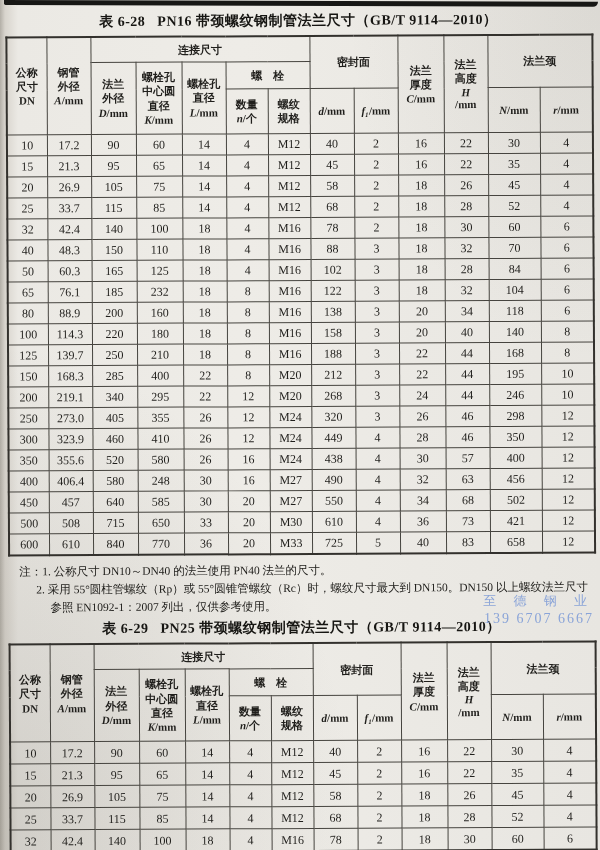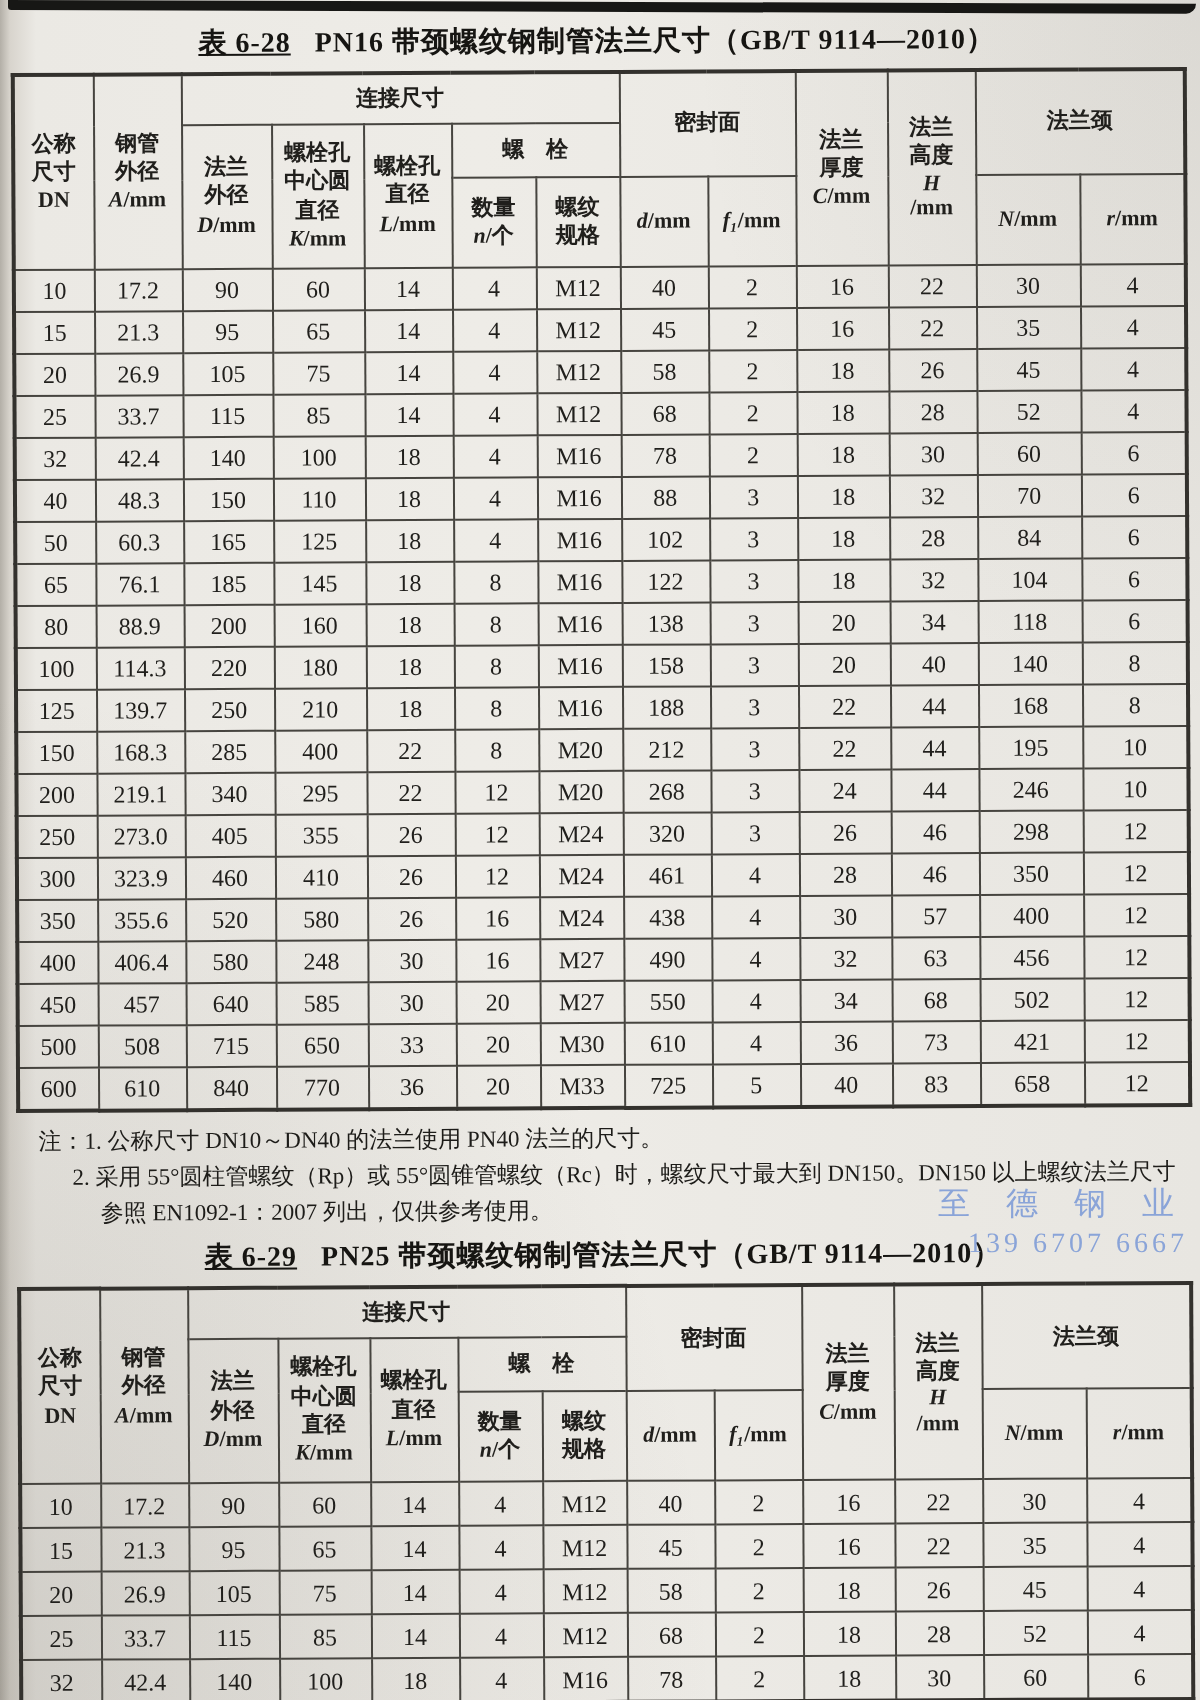--- a/index.html
+++ b/index.html
@@ -18,21 +18,21 @@
     transform:rotate(.18deg);transform-origin:left center;
   }
   .sheet{
     position:absolute;top:6px;left:0;width:600px;
     transform:rotate(-.3deg);transform-origin:50% 40%;
   }
   .caption{
     text-align:center;font-weight:bold;font-size:14px;
     margin:6px 0 5px 0;letter-spacing:.5px;color:#161512;
   }
-  .caption .cap-no{margin-right:12px;text-decoration:underline;}
+  .caption .cap-no{margin-right:12px;}
   table{
     border-collapse:collapse;table-layout:fixed;
     width:586px;margin:0 7px;
     border:2px solid #33312d;
     background:transparent;
   }
   th,td{
     border:1px solid #46443f;
     text-align:center;vertical-align:middle;
     padding:0 1px;color:#201f1c;
@@ -50,21 +50,21 @@
   .notes{
     margin:7px 0 0 18px;font-size:11.5px;line-height:1.55;
     color:#1d1c19;white-space:nowrap;
   }
   .note-line2{margin-left:17px;}
   .note-line3{margin-left:31px;}
   .watermark{
     position:absolute;right:6px;top:592px;text-align:right;
     pointer-events:none;line-height:1.35;z-index:5;
   }
-  .watermark .wm1{font-size:16px;letter-spacing:7px;}
+  .watermark .wm1{font-size:13px;letter-spacing:7px;}
   .watermark .wm2{font-size:14px;letter-spacing:2px;}
 </style>
 </head>
 <body>
 
 <div class="scan-bar"></div>
 
 <div class="sheet">
 
   <div class="caption">
@@ -261,21 +261,21 @@
           <td>3</td>
           <td>18</td>
           <td>28</td>
           <td>84</td>
           <td>6</td>
         </tr>
         <tr>
           <td>65</td>
           <td>76.1</td>
           <td>185</td>
-          <td>145</td>
+          <td>232</td>
           <td>18</td>
           <td>8</td>
           <td>M16</td>
           <td>122</td>
           <td>3</td>
           <td>18</td>
           <td>32</td>
           <td>104</td>
           <td>6</td>
         </tr>
@@ -370,21 +370,21 @@
           <td>12</td>
         </tr>
         <tr>
           <td>300</td>
           <td>323.9</td>
           <td>460</td>
           <td>410</td>
           <td>26</td>
           <td>12</td>
           <td>M24</td>
-          <td>461</td>
+          <td>449</td>
           <td>4</td>
           <td>28</td>
           <td>46</td>
           <td>350</td>
           <td>12</td>
         </tr>
         <tr>
           <td>350</td>
           <td>355.6</td>
           <td>520</td>

